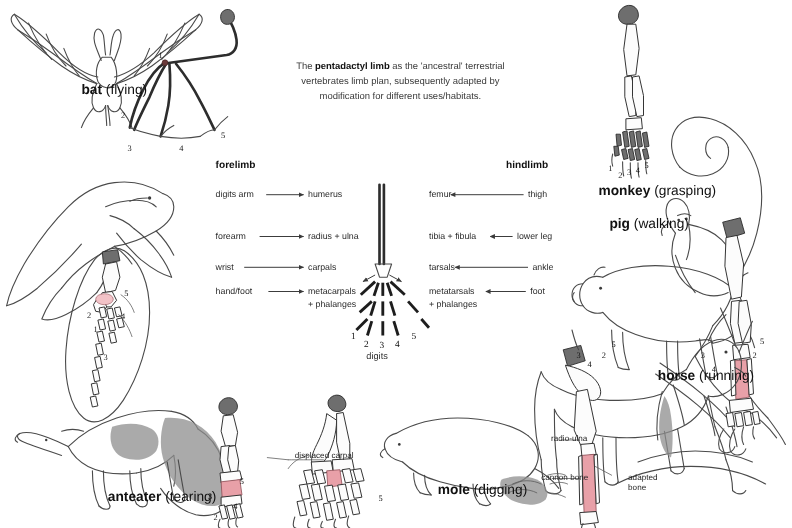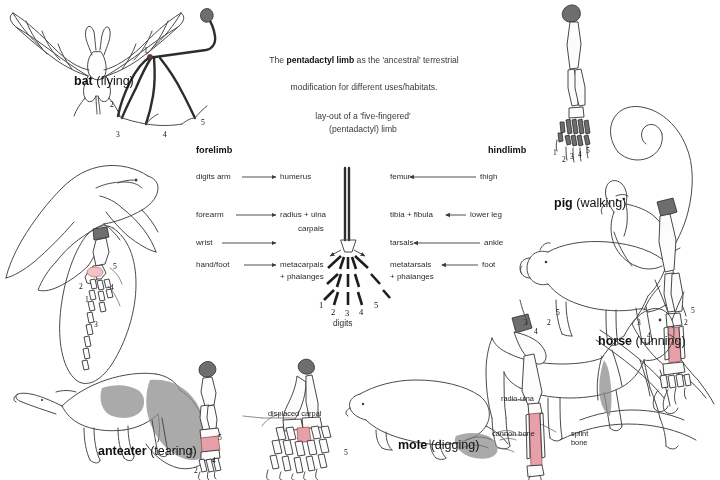--- a/index.html
+++ b/index.html
@@ -419,37 +419,33 @@
       <path class="othin" d="M294,418 C280,418 270,418 262,418" stroke="#333"></path>
       <path class="othin" d="M243,416 L262,418" stroke="#333"></path>
       <path class="othin" d="M510,400 L525,400" stroke="#333"></path>
       <path class="othin" d="M502,435 L527,435" stroke="#333"></path>
       <path class="othin" d="M556,432 L541,424" stroke="#333"></path>
     </g>
   </svg>
 
   <div class="intro" style="left:228px;top:54px;width:272px;">
     <span><span>The </span><b>pentadactyl limb</b><span> as the 'ancestral' terrestrial</span></span><br>
-    <br>
+    <span>vertebrates limb plan, subsequently adapted by</span><br>
     <span>modification for different uses/habitats.</span>
   </div>
-  <div class="intro2" style="left:248px;top:110px;width:230px;">
-    <span>lay-out of a 'five-fingered'</span><br>
-    <span>(pentadactyl) limb</span>
-  </div>
 
   <div class="colhead" style="left:196px;top:145px;">forelimb</div>
-  <div class="colhead" style="left:488px;top:145px;">hindlimb</div>
+  <div class="colhead" style="left:460px;top:145px;">hindlimb</div>
 
   <div class="term" style="left:196px;top:172px;">digits arm</div>
   <div class="term" style="left:280px;top:172px;">humerus</div>
   <div class="term" style="left:196px;top:210px;">forearm</div>
   <div class="term" style="left:280px;top:210px;">radius + ulna</div>
   <div class="term" style="left:196px;top:238px;">wrist</div>
-  <div class="term" style="left:280px;top:224px;margin-left:18px;">carpals</div>
+  <div class="term" style="left:280px;top:238px;">carpals</div>
   <div class="term" style="left:196px;top:260px;">hand/foot</div>
   <div class="term" style="left:280px;top:260px;">metacarpals</div>
   <div class="term" style="left:280px;top:272px;">+ phalanges</div>
 
   <div class="term" style="left:390px;top:172px;">femur</div>
   <div class="term" style="left:480px;top:172px;">thigh</div>
   <div class="term" style="left:390px;top:210px;">tibia + fibula</div>
   <div class="term" style="left:470px;top:210px;">lower leg</div>
   <div class="term" style="left:390px;top:238px;">tarsals</div>
   <div class="term" style="left:484px;top:238px;">ankle</div>
@@ -469,34 +465,38 @@
     <span class="act">(flying)</span>
   </div>
   <div class="lbl animal-name" style="left:66px;top:444px;">
     <span>anteater</span>
     <span class="act">(tearing)</span>
   </div>
   <div class="lbl animal-name" style="left:366px;top:438px;">
     <span>mole</span>
     <span class="act">(digging)</span>
   </div>
+  <div class="lbl animal-name" style="left:512px;top:166px;">
+    <span>monkey</span>
+    <span class="act">(grasping)</span>
+  </div>
   <div class="lbl animal-name" style="left:522px;top:196px;">
     <span>pig</span>
     <span class="act">(walking)</span>
   </div>
   <div class="lbl animal-name" style="left:566px;top:334px;">
     <span>horse</span>
     <span class="act">(running)</span>
   </div>
 
   <div class="anno" style="left:248px;top:410px;">displaced carpal</div>
   <div class="anno" style="left:481px;top:395px;">radio-ulna</div>
   <div class="anno" style="left:472px;top:430px;">cannon bone</div>
   <div class="anno" style="left:551px;top:430px;">
-    <span>splint</span><br>
+    <span>adapted</span><br>
     <span>bone</span>
   </div>
 
   <div class="num" style="left:144px;top:46px;">1</div>
   <div class="num" style="left:110px;top:100px;">2</div>
   <div class="num" style="left:116px;top:130px;">3</div>
   <div class="num" style="left:163px;top:130px;">4</div>
   <div class="num" style="left:201px;top:118px;">5</div>
 
   <div class="num" style="left:85px;top:295px;">1</div>

